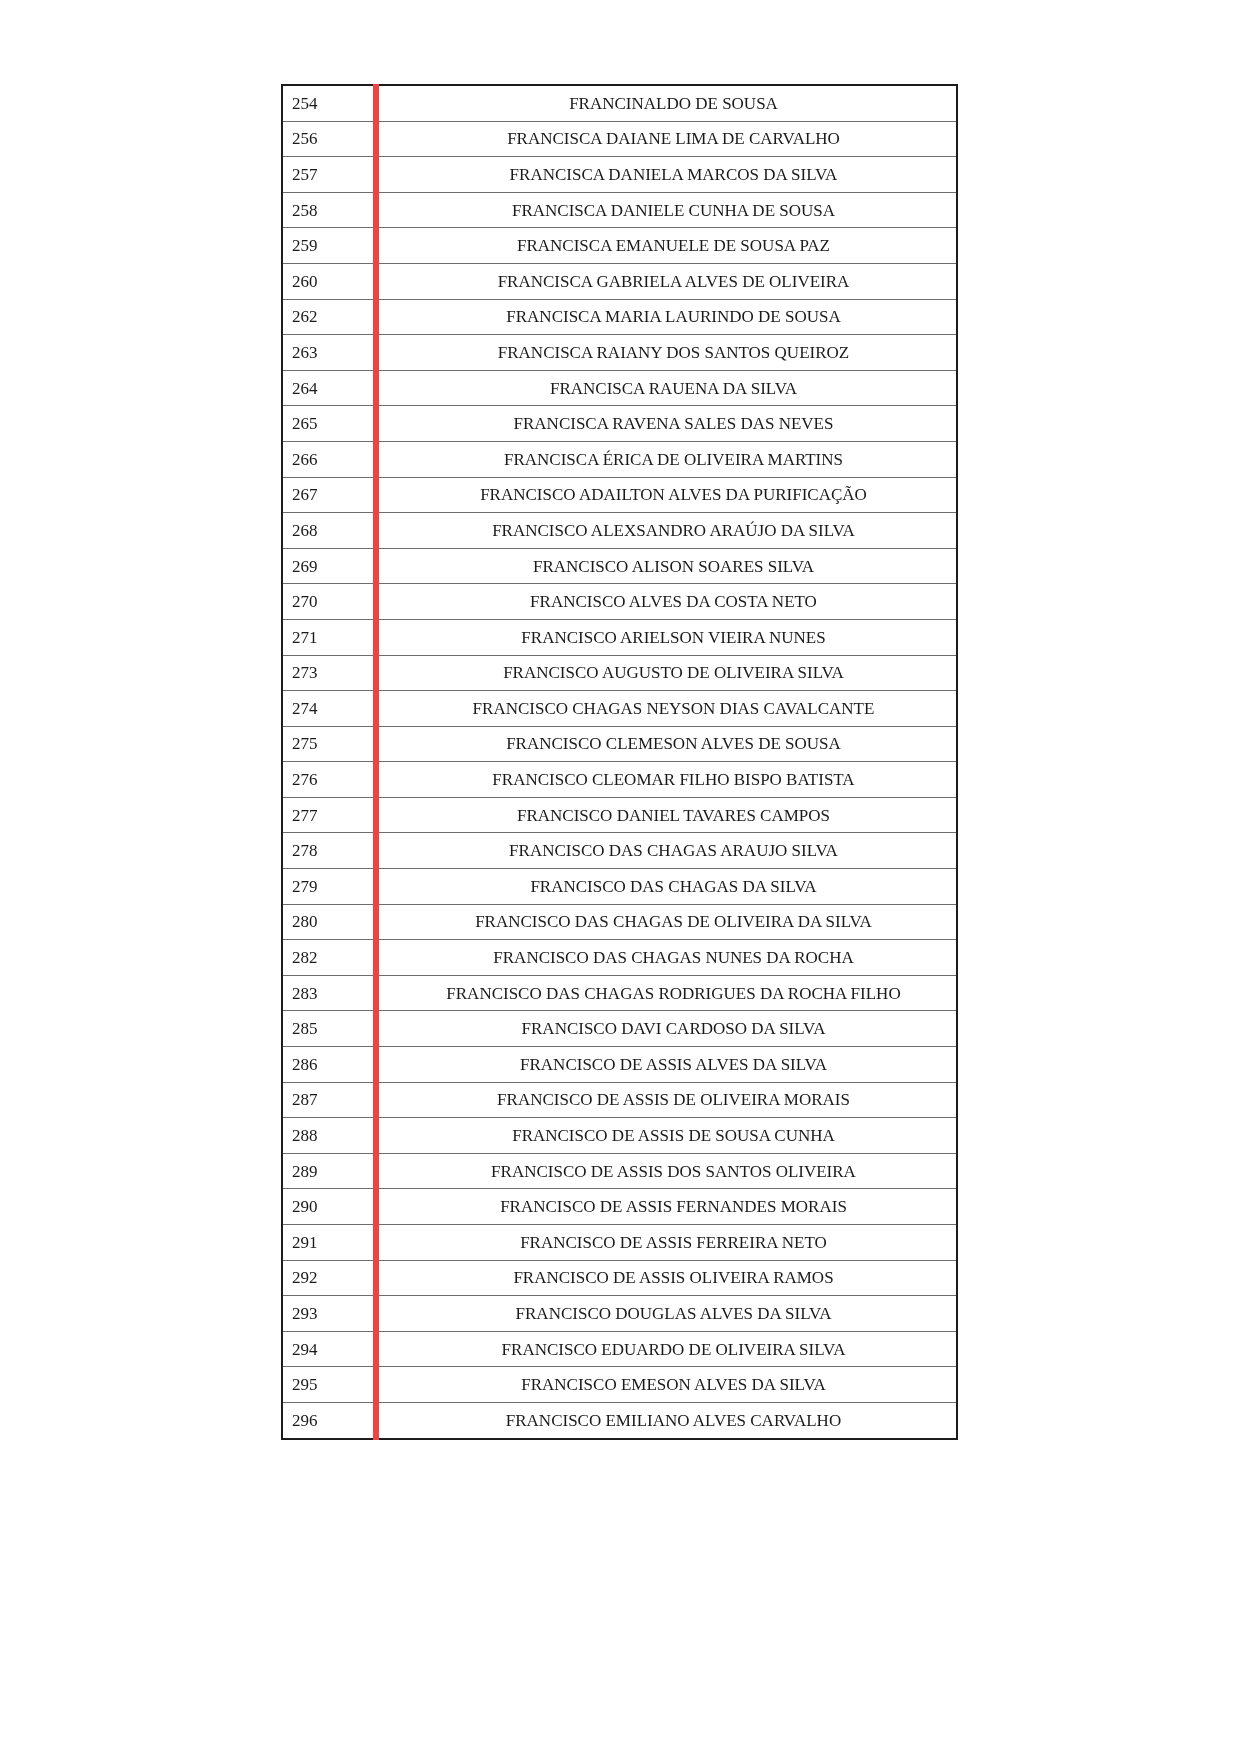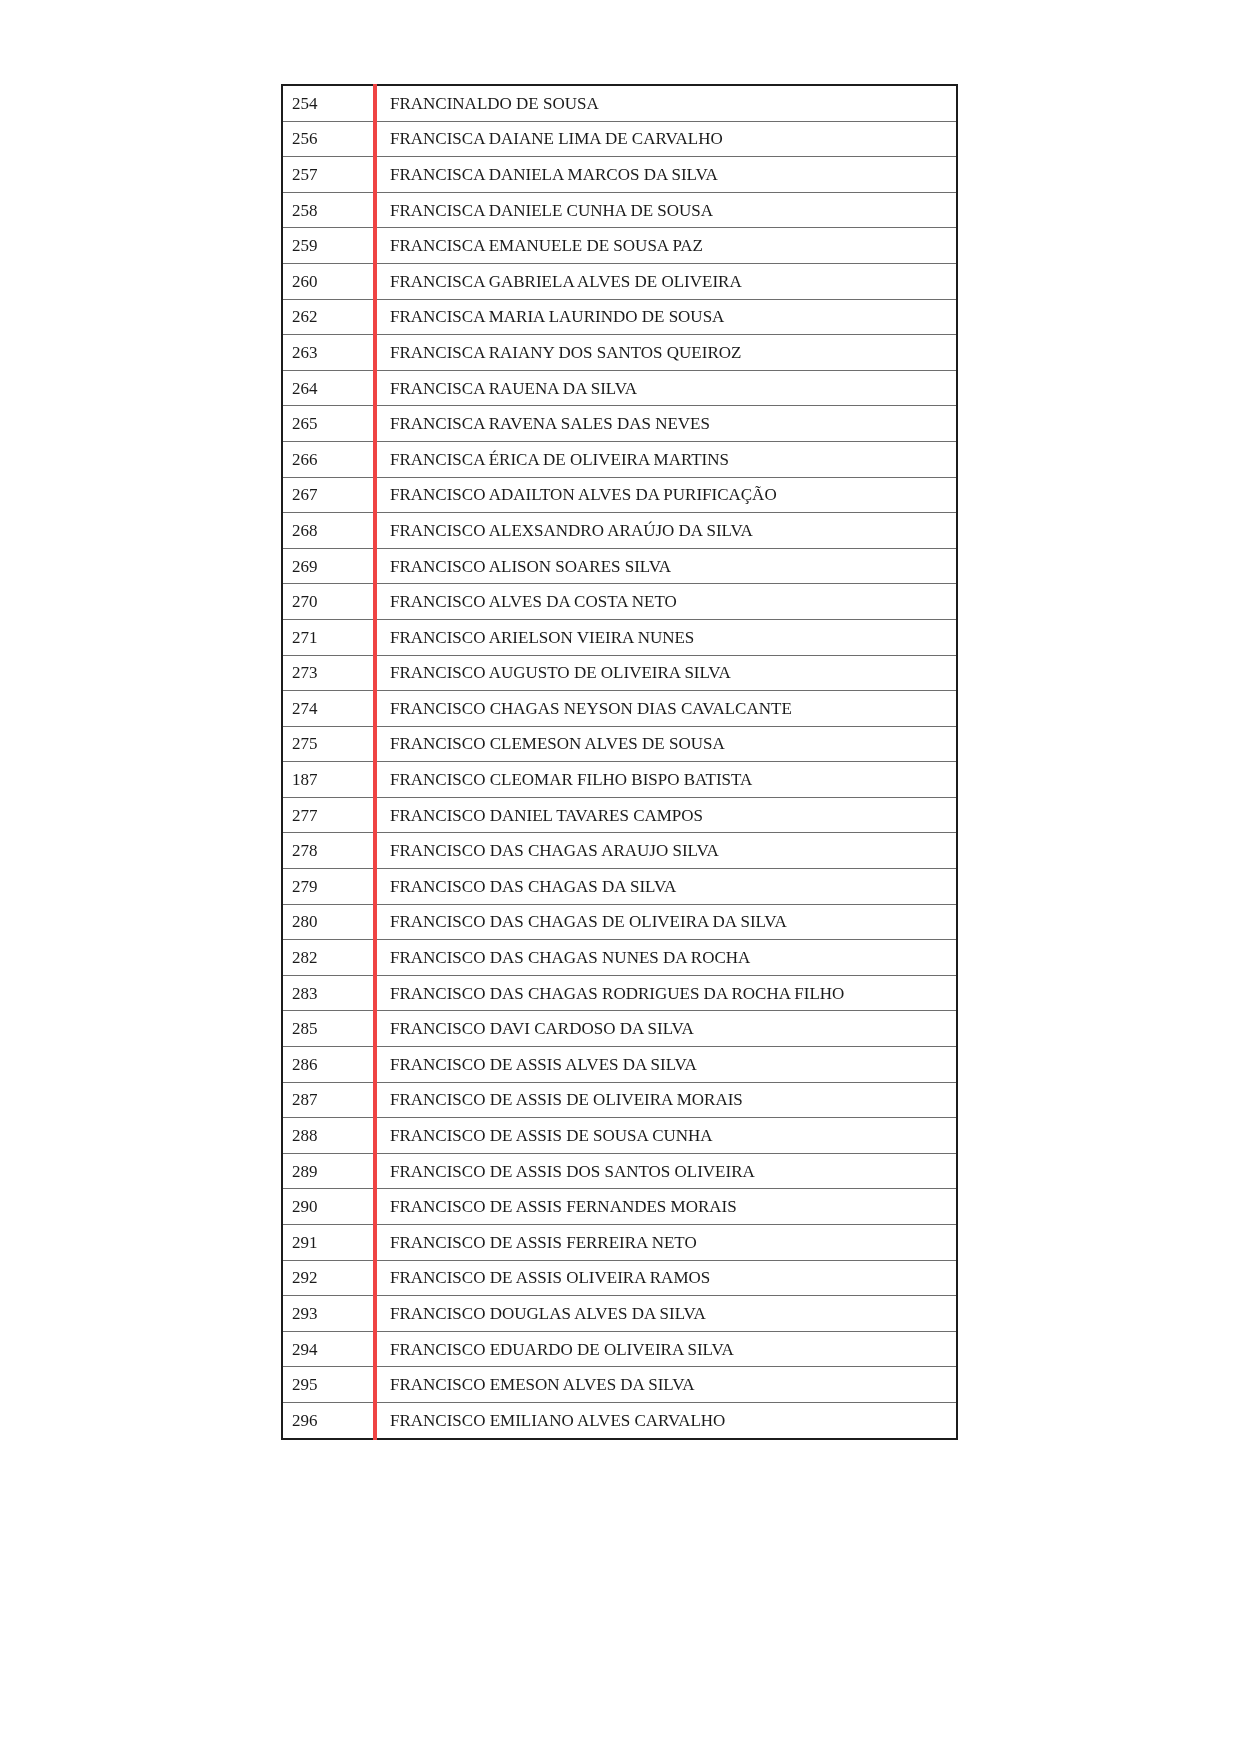--- a/index.html
+++ b/index.html
@@ -33,24 +33,25 @@
     vertical-align: middle;
     white-space: nowrap;
     overflow: hidden;
     line-height: 1;
     padding-top: 0;
     padding-bottom: 0;
   }
   td.num-cell {
     width: 80px;
     padding-left: 9px;
-    border-right: 4px solid #ef4444;
+    border-right: 6px solid #ef4444;
   }
   td.name-cell {
     padding-left: 13px;
+    text-align: center;
   }
 </style>
 </head>
 <body>
 
 <div class="page">
   <table class="name-list">
     <tbody>
         <tr>
           <td class="num-cell">254</td>
@@ -122,21 +123,21 @@
         </tr>
         <tr>
           <td class="num-cell">274</td>
           <td class="name-cell">FRANCISCO CHAGAS NEYSON DIAS CAVALCANTE</td>
         </tr>
         <tr>
           <td class="num-cell">275</td>
           <td class="name-cell">FRANCISCO CLEMESON ALVES DE SOUSA</td>
         </tr>
         <tr>
-          <td class="num-cell">187</td>
+          <td class="num-cell">276</td>
           <td class="name-cell">FRANCISCO CLEOMAR FILHO BISPO BATISTA</td>
         </tr>
         <tr>
           <td class="num-cell">277</td>
           <td class="name-cell">FRANCISCO DANIEL TAVARES CAMPOS</td>
         </tr>
         <tr>
           <td class="num-cell">278</td>
           <td class="name-cell">FRANCISCO DAS CHAGAS ARAUJO SILVA</td>
         </tr>

